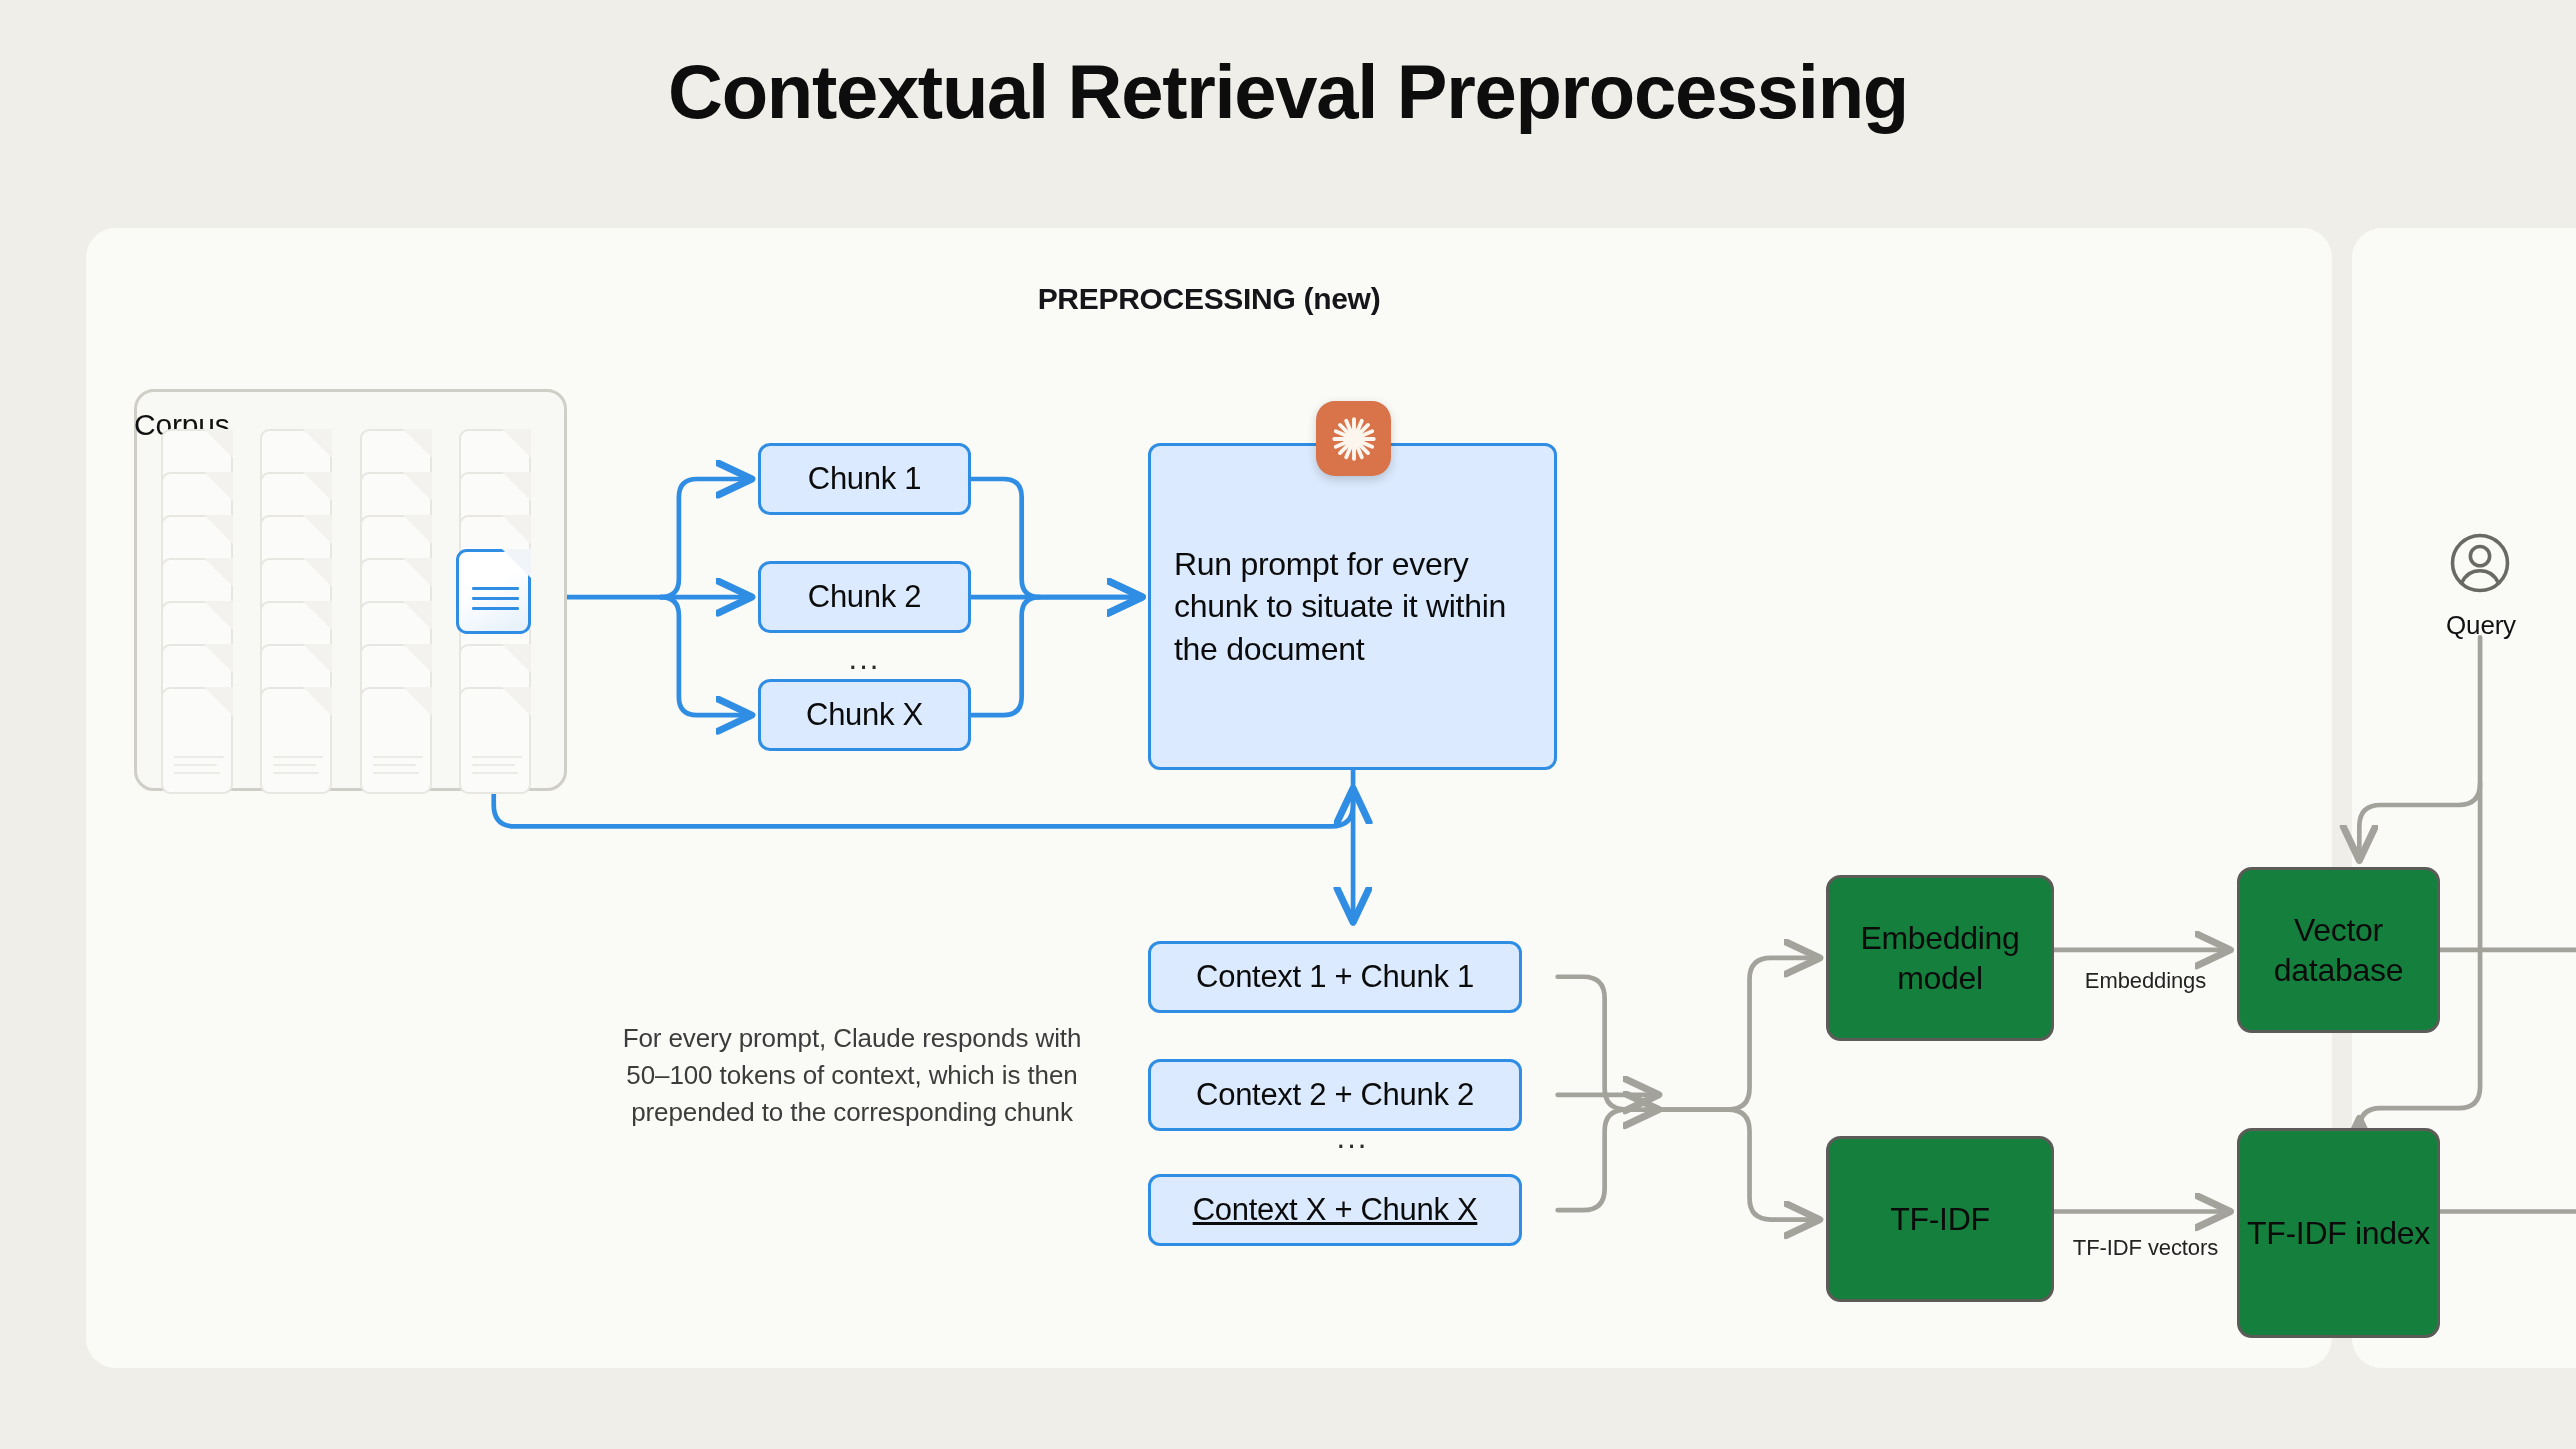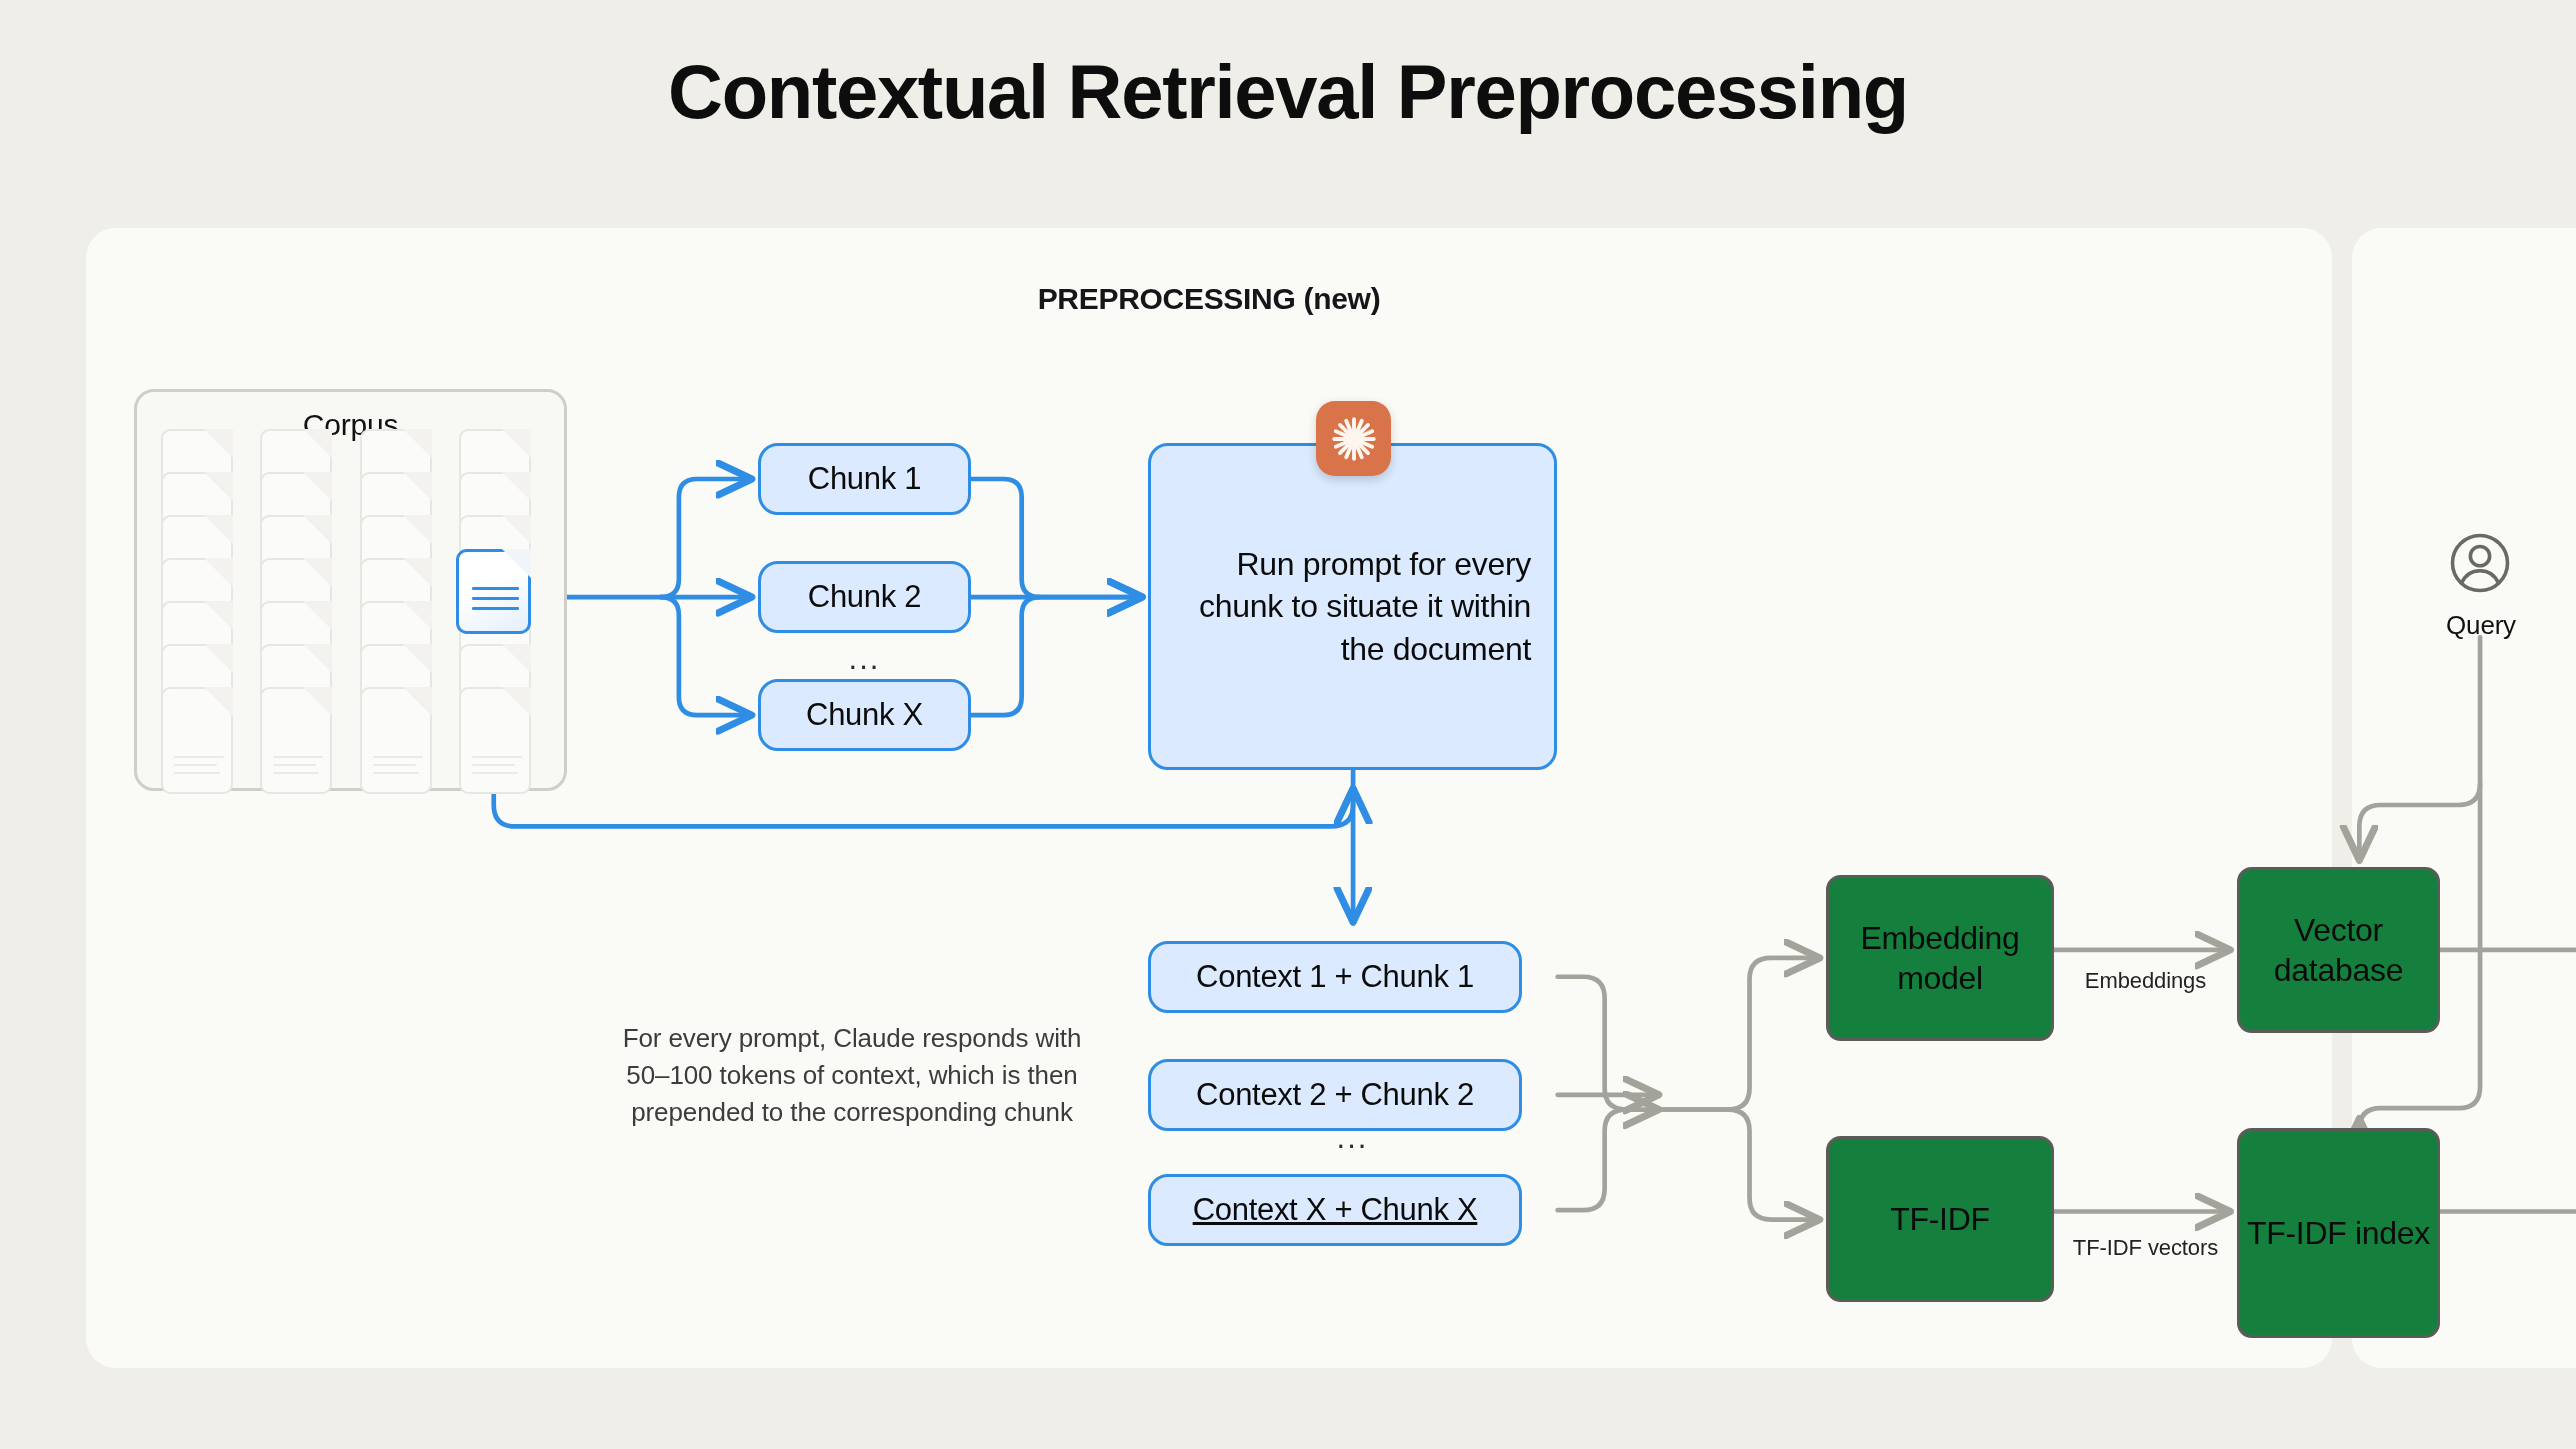--- a/index.html
+++ b/index.html
@@ -37,21 +37,21 @@
   
   #wires { position: absolute; left: 0; top: 0; width: 2576px; height: 1449px; }
 
   
   #corpus-box {
     position: absolute; left: 134px; top: 389px; width: 433px; height: 402px;
     border: 3.4px solid #cfcec7; border-radius: 20px; background: #f8f8f5;
   }
   #corpus-label {
     position: absolute; left: 134px; top: 408px; width: 433px;
-    text-align: center; font-size: 30px; color: #111; letter-spacing: -0.2px;
+    font-size: 30px; color: #111; letter-spacing: -0.2px;
   }
   .doc-col { position: absolute; width: 72px; }
   .doc-ghost {
     position: absolute; width: 72px; height: 99px;
     border: 2px solid #e7e6e1; border-radius: 9.4px;
     background: #fbfbf9;
   }
   .doc-ghost::after {
     content:""; position:absolute; right:-2px; top:-2px;
     width:0; height:0; border-left: 29.5px solid transparent;
@@ -73,22 +73,22 @@
     width:0; height:0;
     border-left: 29.5px solid transparent;
     border-top: 29.5px solid #f1f5f9;
   }
   #doc-active .lines { position:absolute; left:13.4px; top:35px; width:47px; }
   #doc-active .lines i { display:block; height:2.7px; background:#2f8de4; margin-bottom:7.4px; border-radius:1.3px; }
 
   
   .node-blue {
     position: absolute; display:flex; align-items:center; justify-content:center;
-    background: #dbeafe; border: 3.4px solid #2f8de4; border-radius: 20px;
-    color:#0b0b0b; text-align:right; letter-spacing:-0.3px;
+    background: #dbeafe; border: 3.4px solid #2f8de4; border-radius: 12px;
+    color:#0b0b0b; text-align:left; letter-spacing:-0.3px;
   }
   .chunk { width: 213px; height: 72px; font-size: 31px; }
   #chunk-1 { left: 758px; top: 443px; }
   #chunk-2 { left: 758px; top: 561px; }
   #chunk-x { left: 758px; top: 679px; }
 
   .ellipsis {
     position:absolute; text-align:center; font-size: 31px; color:#2a2a2a;
     letter-spacing: 2px; line-height: 1;
   }

